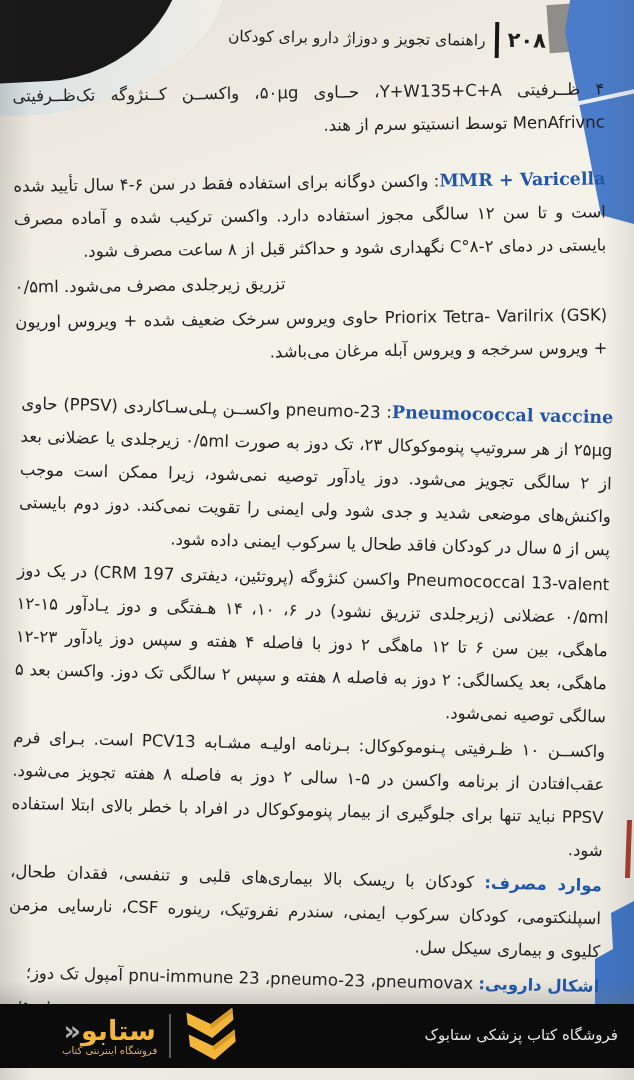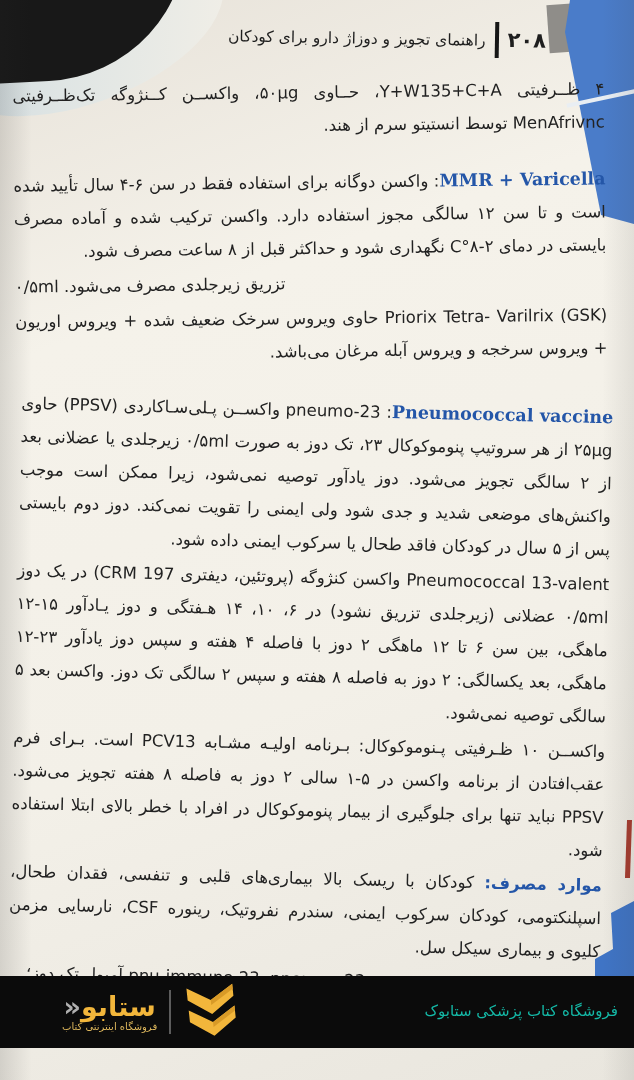--- a/index.html
+++ b/index.html
@@ -38,24 +38,24 @@
          font-size:16.5px;line-height:33px;text-align:justify;}
   .warp-top{transform:rotate(-0.7deg);}
   .warp-bottom{transform:rotate(1.4deg);margin-top:26px;}
   .para{margin:0 0 2px 0;}
   .intro{margin-bottom:24px;}
   .ltr-line{direction:ltr;text-align:left;}
   .head-blue{color:#2456a8;font-weight:bold;font-family:"DejaVu Serif",serif;font-size:17.5px;}
   .lbl-blue{color:#2456a8;font-weight:bold;}
   .partial{color:#2a2a2a;}
   
-  .footer{position:absolute;left:0;top:976px;width:634px;height:72px;background:#0b0b0b;z-index:20;
+  .footer{position:absolute;left:0;top:1004px;width:634px;height:64px;background:#0b0b0b;z-index:20;
          display:flex;align-items:center;justify-content:space-between;}
   .f-right{display:flex;flex-direction:column;align-items:flex-end;margin-right:16px;direction:rtl;}
-  .store-name{color:#14b8a6;font-size:15px;margin-left:28px;margin-bottom:3px;}
+  .store-name{color:#e5e5e5;font-size:15px;margin-left:28px;margin-bottom:3px;}
   .url{direction:ltr;font-size:20px;font-weight:bold;letter-spacing:5px;color:#ffffff;white-space:nowrap;}
   .url .seg-y{color:#f2b63b;}
   .f-left{display:flex;align-items:center;margin-left:62px;}
   .logo-text{display:flex;flex-direction:column;align-items:center;direction:rtl;}
   .wordmark{font-size:27px;font-weight:bold;color:#f2b63b;line-height:28px;white-space:nowrap;}
   .wordmark .mark{color:#b0b0b0;}
   .tagline{font-size:10px;color:#dcb65c;margin-top:0;letter-spacing:0.5px;white-space:nowrap;text-align:right;}
   .logo-divider{width:2px;height:44px;background:#5c5c5c;margin:0 12px;}
   .chevron-icon{transform:rotate(-6deg);}
 </style>

